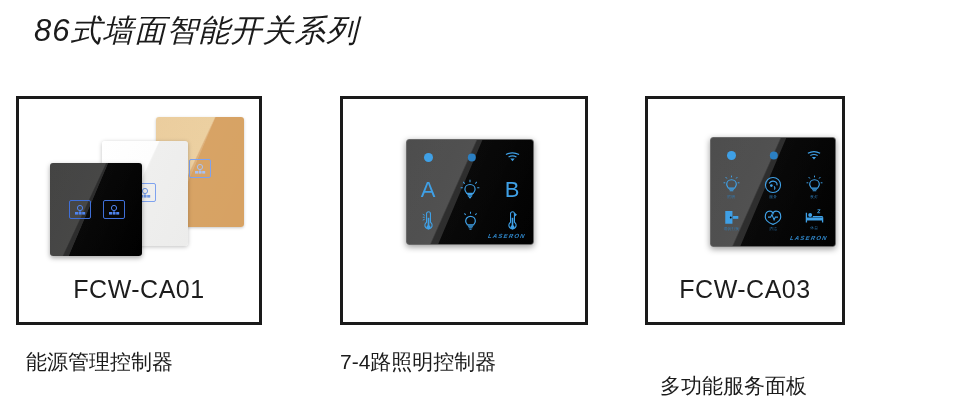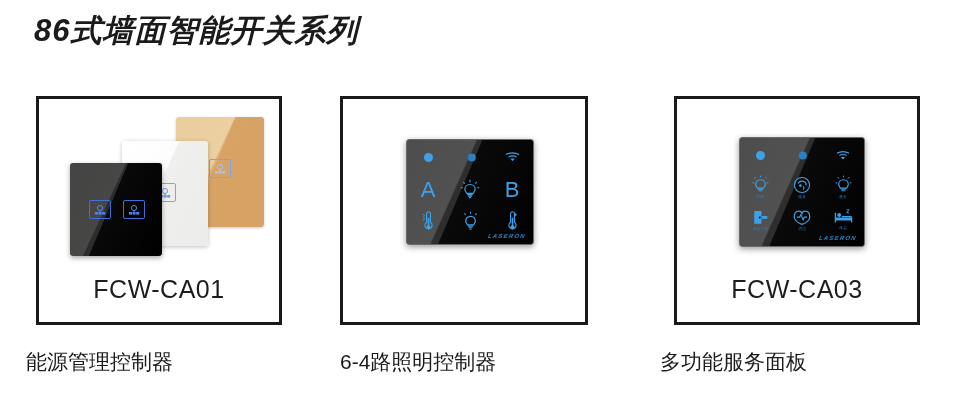--- a/index.html
+++ b/index.html
@@ -6,48 +6,48 @@
   body{
     width:966px;height:403px;background:#ffffff;overflow:hidden;
     font-family:"Liberation Sans","DejaVu Sans",sans-serif;
     -webkit-font-smoothing:antialiased;
   }
   .page{position:relative;width:966px;height:403px;}
 
   
   .page-title{
     position:absolute;left:34px;top:10px;
-    font-size:31px;font-style:italic;font-weight:700;
+    font-size:31px;font-style:italic;font-weight:400;
     letter-spacing:1px;color:#1b1b1b;white-space:nowrap;
   }
 
   
   .card{
     position:absolute;top:96px;height:229px;
     border:3px solid #1a1a1a;background:#ffffff;box-sizing:border-box;
   }
-  .card-1{left:36px;width:246px;}
+  .card-1{left:16px;width:246px;}
   .card-2{left:340px;width:248px;}
-  .card-3{left:674px;width:246px;}
+  .card-3{left:645px;width:200px;}
 
   .stage{position:absolute;left:0;top:0;right:0;height:168px;}
 
   .model{
     position:absolute;left:0;right:0;bottom:18px;text-align:center;
     font-size:25px;color:#1d1d1d;letter-spacing:.5px;
   }
 
   
   .caption{
     position:absolute;top:348px;text-align:left;
     font-size:21px;color:#1b1b1b;white-space:nowrap;
   }
   .cap-1{left:26px;width:246px;}
   .cap-2{left:340px;width:248px;}
-  .cap-3{left:660px;width:246px;}
+  .cap-3{left:660px;width:246px;margin-top:24px;}
 
   
   .panel{position:absolute;border-radius:3px;overflow:hidden;}
   .panel .gloss{
     position:absolute;left:0;top:0;width:100%;height:100%;
     background:linear-gradient(113deg,
       rgba(255,255,255,.16) 0%,
       rgba(255,255,255,.16) 44%,
       rgba(255,255,255,.015) 44.6%,
       rgba(255,255,255,.0) 100%);
@@ -317,16 +317,16 @@
         </div>
 
         <div class="brand">LASERON</div>
       </div>
     </div>
 
     <div class="model">FCW-CA03</div>
   </div>
 
   <div class="caption cap-1">能源管理控制器</div>
-  <div class="caption cap-2">6-4路照明控制器</div>
+  <div class="caption cap-2">7-4路照明控制器</div>
   <div class="caption cap-3">多功能服务面板</div>
 
 </div>
 
 </body></html>

